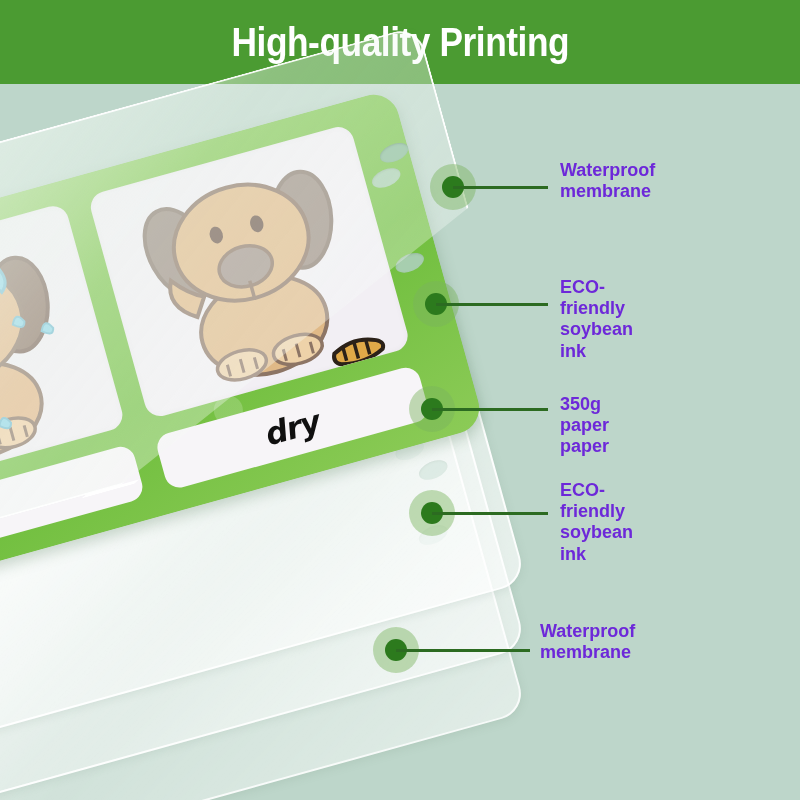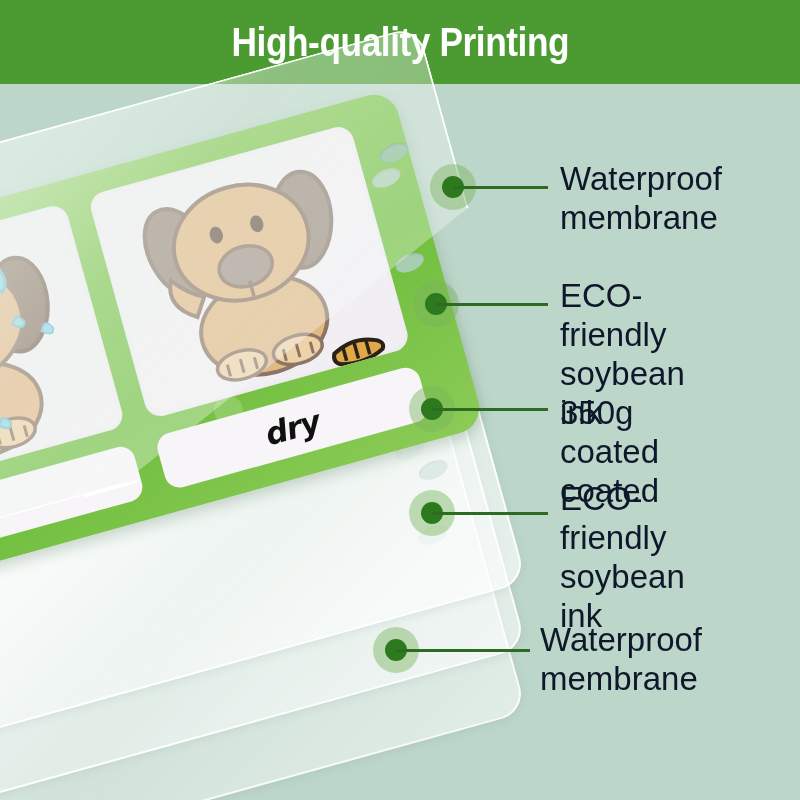--- a/index.html
+++ b/index.html
@@ -112,21 +112,21 @@
   }
   .dot-core{
     position:absolute;width:22px;height:22px;border-radius:50%;
     background:#2c7a1d;
   }
   .leader{
     position:absolute;height:3px;background:#2c6b21;
   }
   .callout-text{
     position:absolute;
-    color:#0f172a;font-weight:normal;font-size:33px;line-height:1.18;
+    color:#6d28d9;font-weight:bold;font-size:18px;line-height:1.18;
     white-space:pre-line;
   }
 </style>
 </head>
 <body>
 
 <div id="stage">
 
   <div class="banner">
     <div class="banner-title">High-quality Printing</div>
@@ -237,21 +237,21 @@
       <div class="dot-core" style="left:425px;top:293px;"></div>
       <div class="leader" style="left:436px;top:303px;width:112px;"></div>
       <div class="callout-text" style="left:560px;top:277px;">ECO-friendly
 soybean ink</div>
     </div>
 
     <div class="callout">
       <div class="dot-halo" style="left:409px;top:386px;"></div>
       <div class="dot-core" style="left:421px;top:398px;"></div>
       <div class="leader" style="left:432px;top:408px;width:116px;"></div>
-      <div class="callout-text" style="left:560px;top:394px;">350g coated coated</div>
+      <div class="callout-text" style="left:560px;top:394px;">350g paper paper</div>
     </div>
 
     <div class="callout">
       <div class="dot-halo" style="left:409px;top:490px;"></div>
       <div class="dot-core" style="left:421px;top:502px;"></div>
       <div class="leader" style="left:432px;top:512px;width:116px;"></div>
       <div class="callout-text" style="left:560px;top:480px;">ECO-friendly
 soybean ink</div>
     </div>
 

